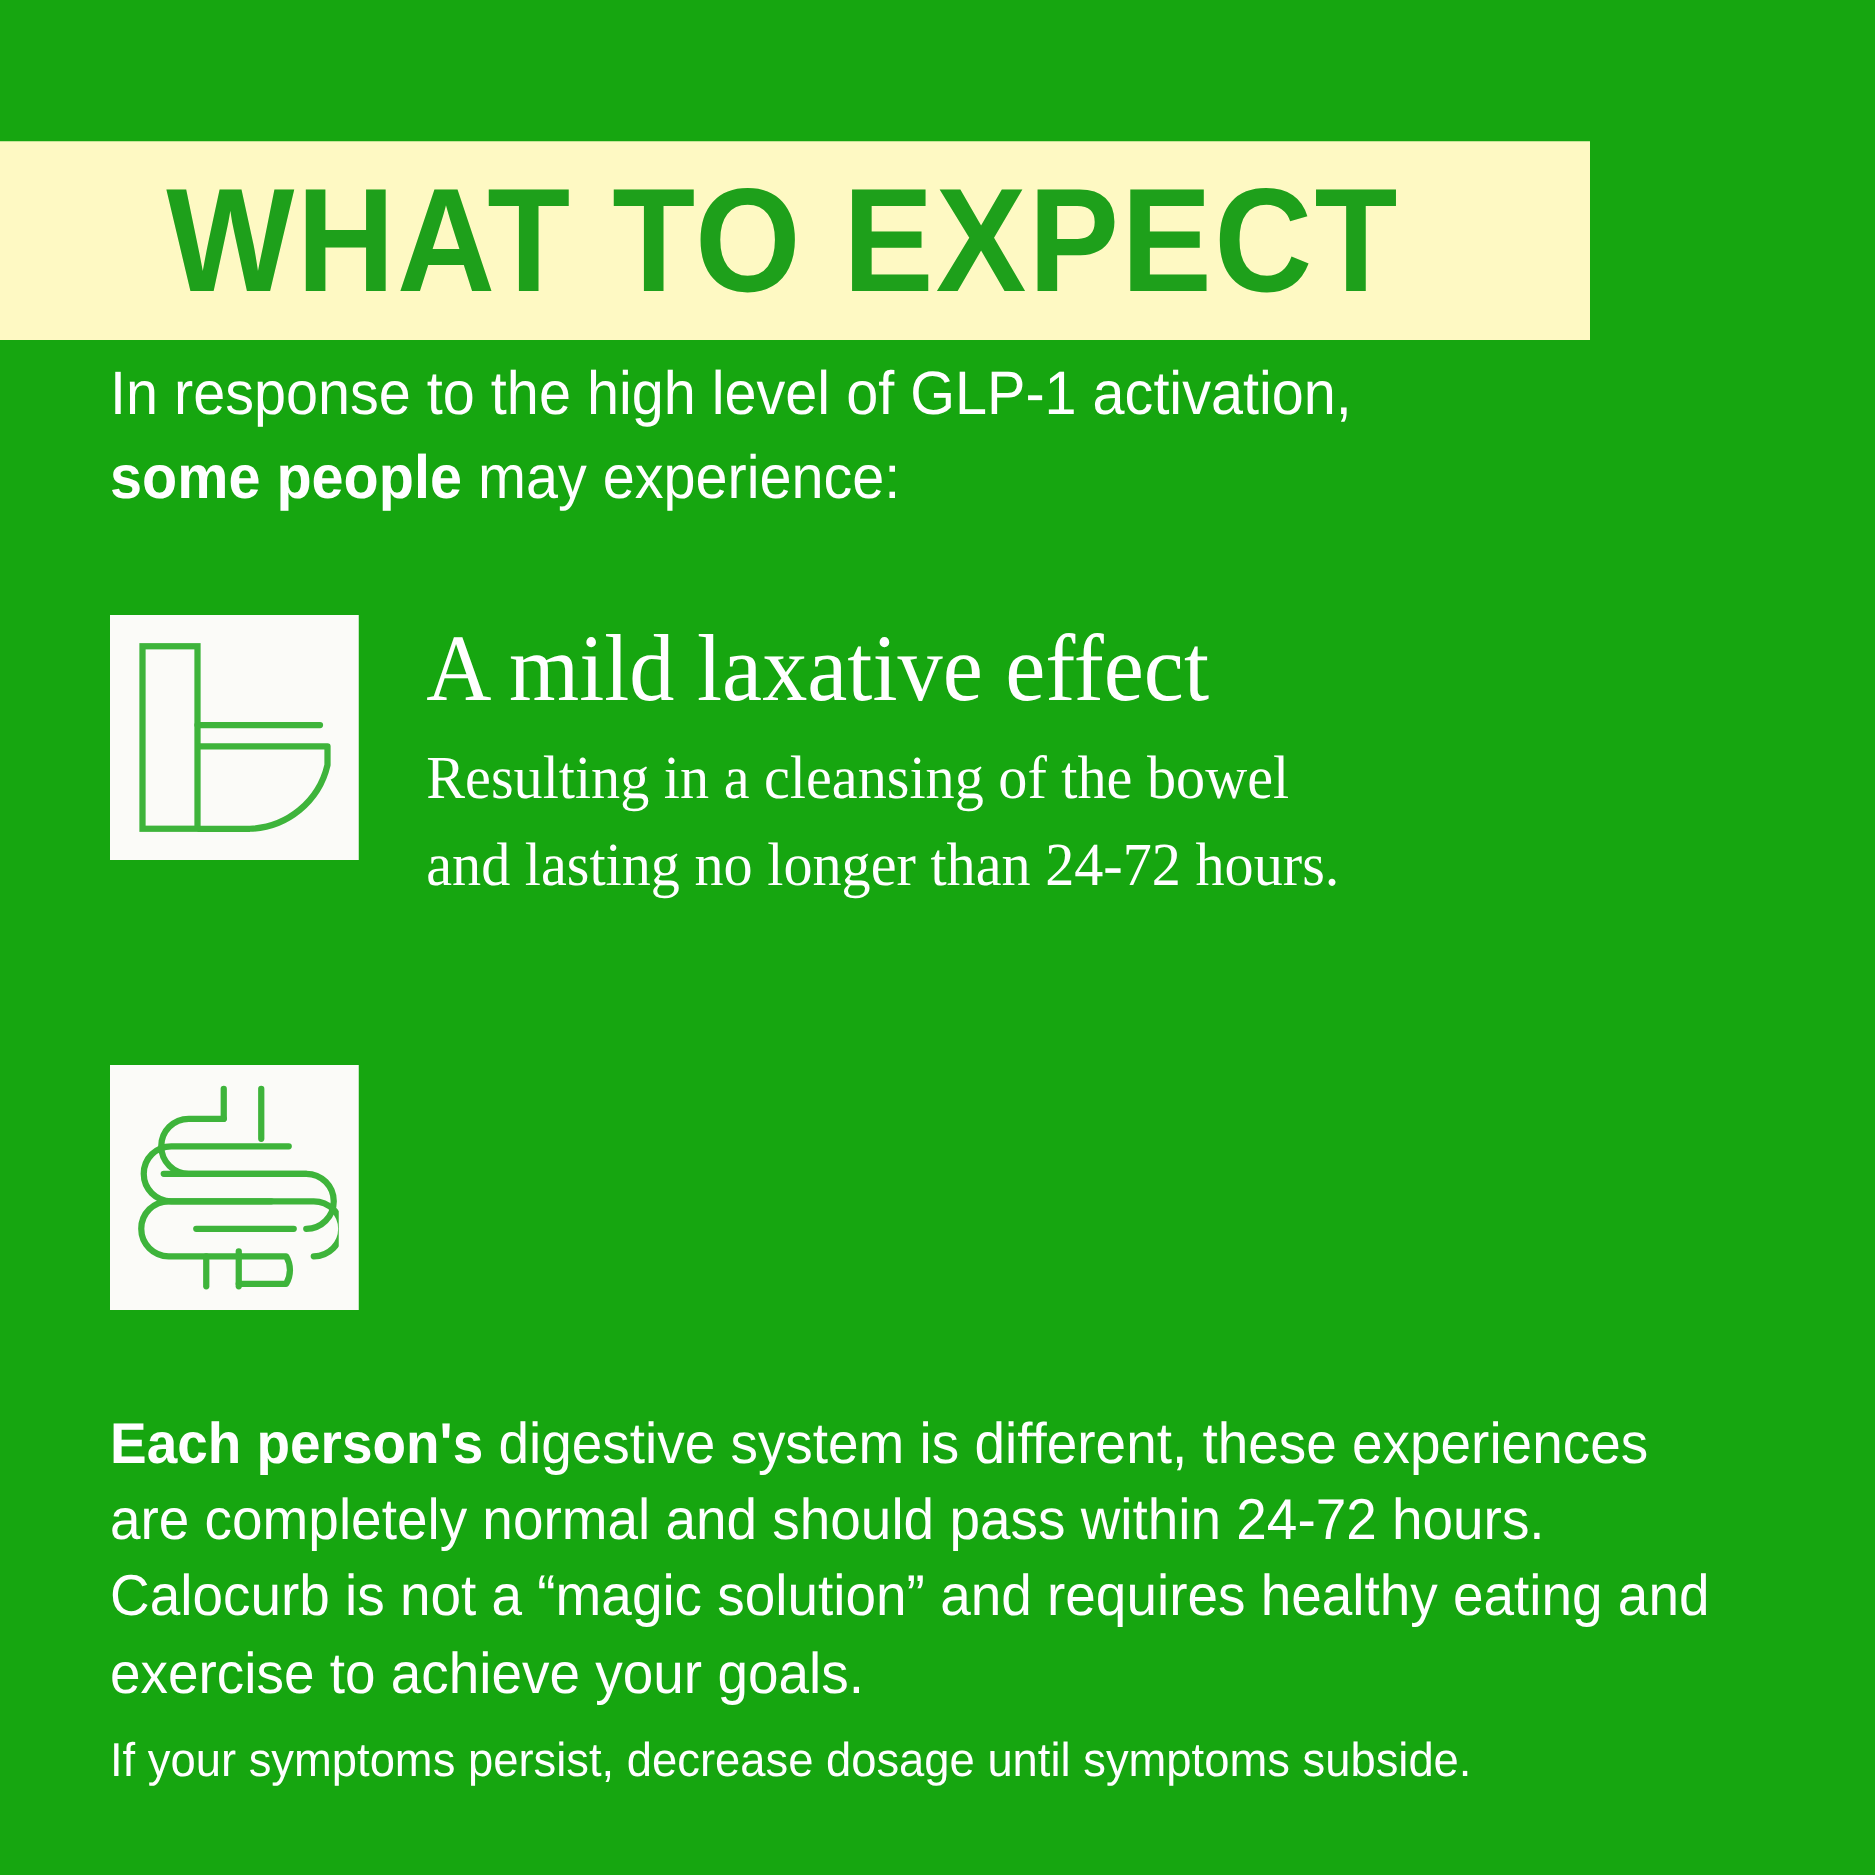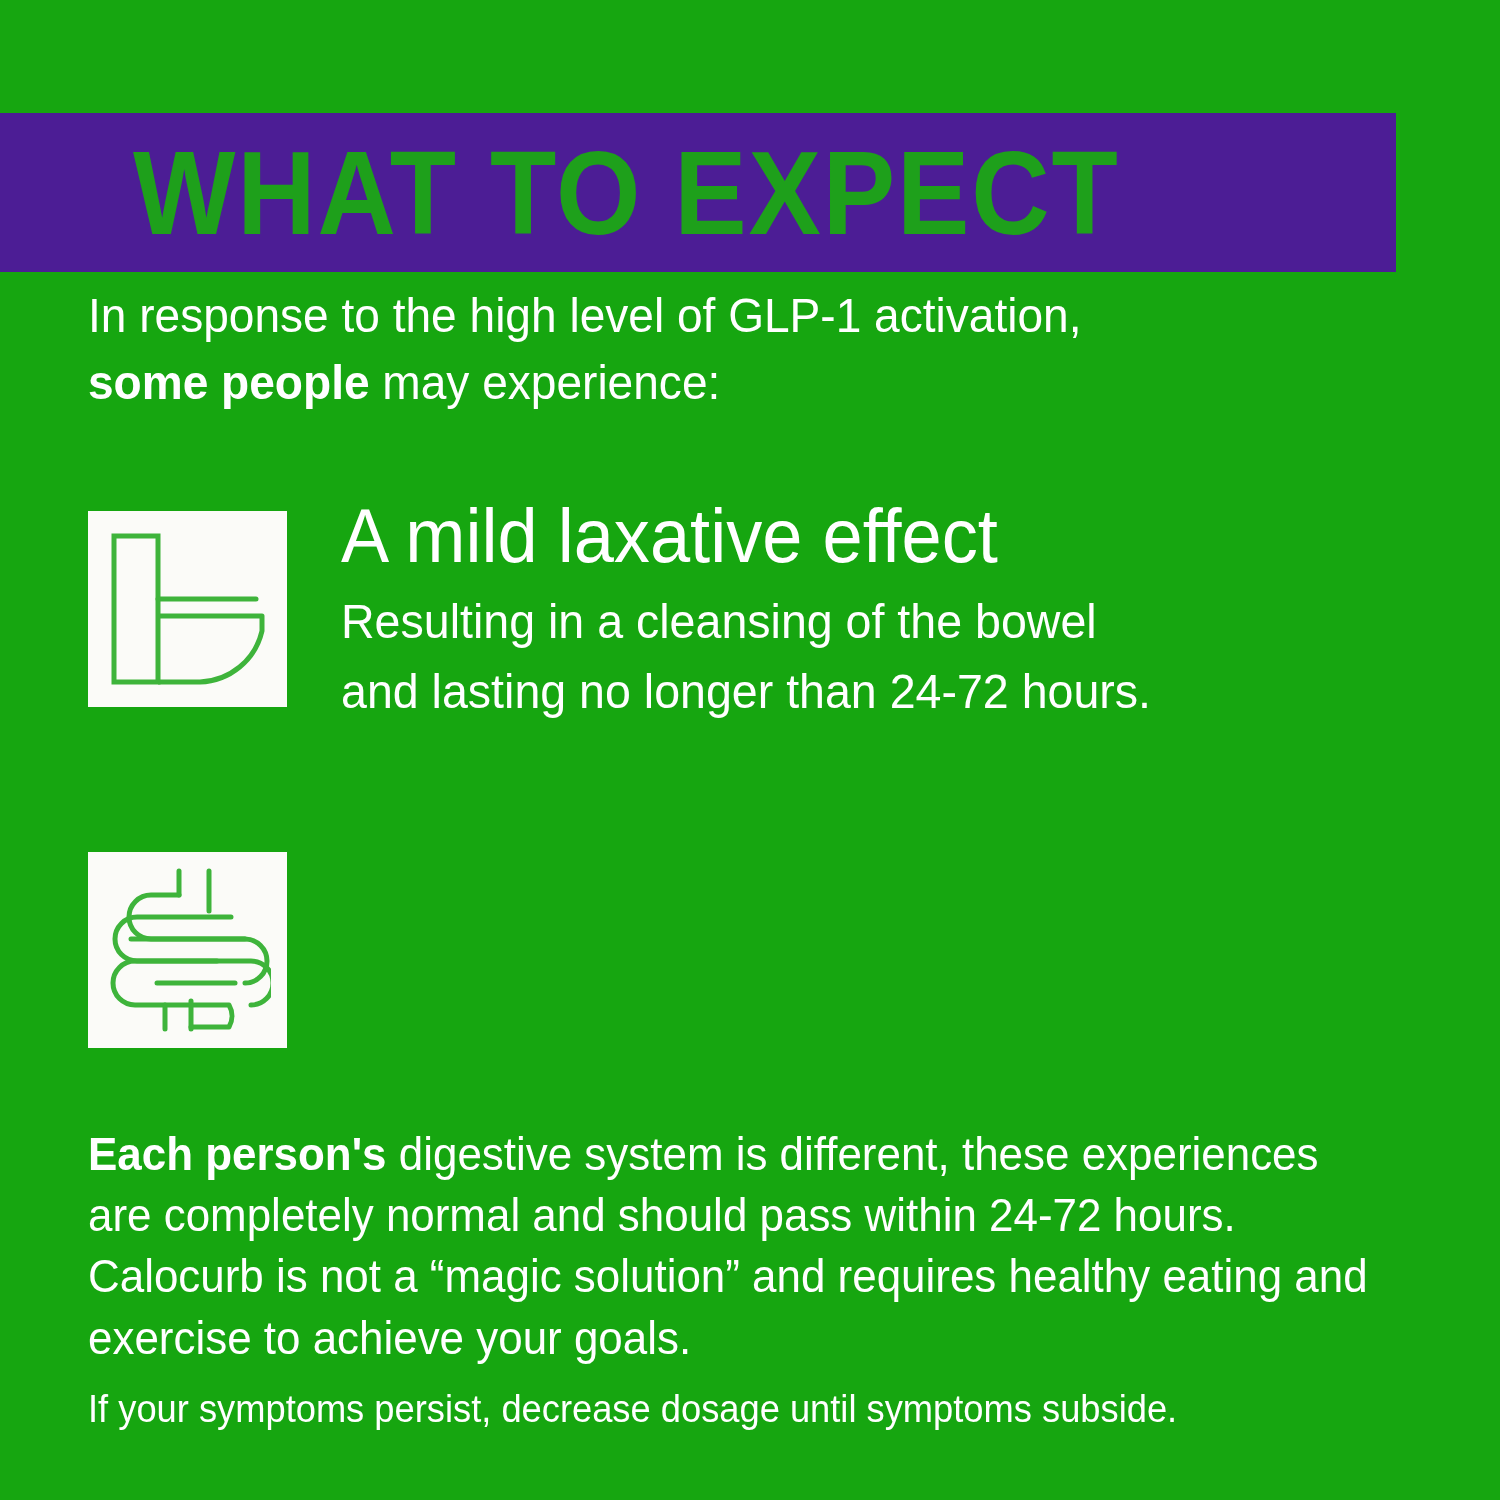--- a/index.html
+++ b/index.html
@@ -19,23 +19,23 @@
     background: #16A610;
     overflow: hidden;
     box-sizing: border-box;
   }
 
   
   .title-band {
     position: absolute;
     left: 0;
     top: 113px;
-    width: 1396px;
+    width: 1272px;
     height: 159px;
-    background: #4c1d95;
+    background: #fef9c3;
     display: flex;
     align-items: center;
   }
 
   .title-text {
     margin-left: 133px;
     color: #1EA01B;
     font-family: "Liberation Sans Narrow", "Liberation Sans", sans-serif;
     font-size: 118px;
     font-weight: 700;
@@ -60,21 +60,22 @@
   }
 
   .intro .line-1 { display: block; font-weight: 400; }
   .intro .line-2 { display: block; }
   .intro .strong { font-weight: 700; }
 
   
   .symptom {
     position: absolute;
     display: flex;
-    align-items: center;
+    align-items: flex-start;
+    font-family: Liberation Serif, serif;
   }
 
   .symptom-1 { left: 88px; top: 492px; }
   .symptom-2 { left: 88px; top: 852px; }
 
   .icon-box {
     width: 199px;
     height: 196px;
     background: #FBFBF8;
     flex: 0 0 auto;

